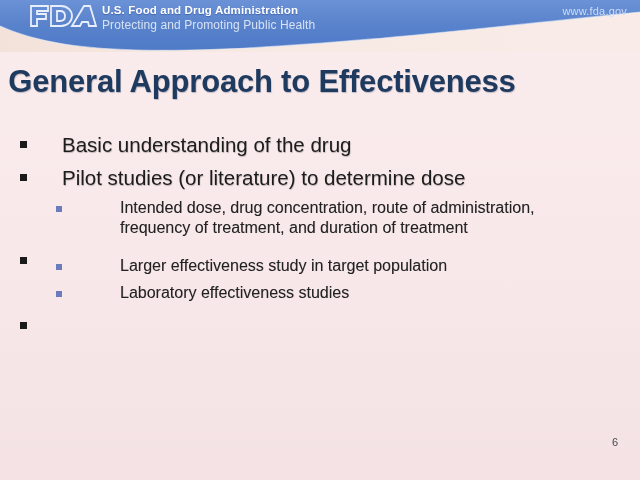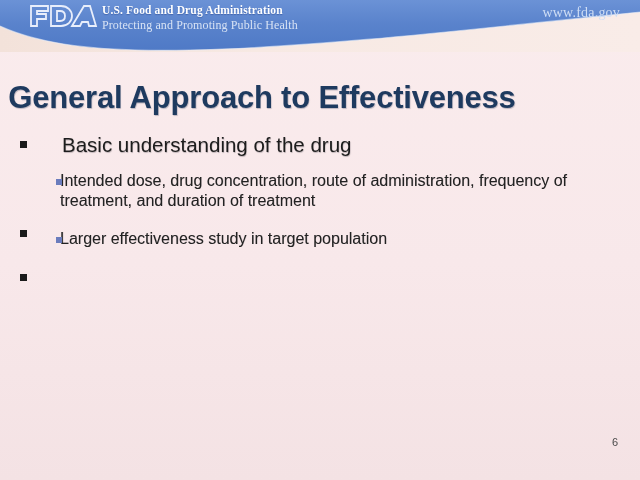--- a/index.html
+++ b/index.html
@@ -38,21 +38,20 @@
     left: 0; top: 0;
     width: 640px; height: 52px;
   }
   #header-bg svg { display: block; }
 
   .hdr-content {
     position: absolute;
     left: 0; top: 0;
     width: 640px;
     height: 40px;
-    font-family: Liberation Serif, serif;
   }
 
   
   #fda-logo {
     position: absolute;
     left: 28px;
     top: 3px;
     width: 70px;
     height: 26px;
   }
@@ -74,33 +73,33 @@
     left: 102px;
     top: 18px;
     font-size: 12px;
     font-weight: normal;
     color: #d7e2f4;
     letter-spacing: 0.1px;
     white-space: nowrap;
   }
   #fda-url {
     position: absolute;
-    right: 20px;
+    right: 13px;
     top: 5px;
-    font-size: 14px;
+    font-size: 11px;
     color: #cfdef5;
     letter-spacing: 0.2px;
     white-space: nowrap;
   }
 
   
   #title {
     position: absolute;
     left: 0;
-    top: 80px;
+    top: 64px;
     width: 524px;
     text-align: center;
     font-size: 31px;
     font-weight: bold;
     color: #1e3a5f;
     letter-spacing: -0.2px;
     text-shadow: 0.6px 0.6px 0.8px rgba(120,120,140,0.45);
   }
 
   
@@ -134,21 +133,21 @@
   .lvl1 .txt {
     display: block;
     font-size: 20.5px;
     line-height: 25px;
     color: #1c1c1c;
     text-shadow: 0.5px 0.5px 0.7px rgba(140,130,135,0.5);
   }
 
   
   .lvl2 {
-    padding-left: 60px;
+    padding-left: 120px;
     padding-right: 40px;
     margin-bottom: 1px;
   }
   .lvl2 .mark {
     position: absolute;
     left: 56px;
     top: 8px;
     width: 6px;
     height: 6px;
     background: #6b7cbd;
@@ -225,20 +224,24 @@
 
   <div id="body">
 
     <div class="row lvl1">
       <span class="mark"></span>
       <span class="txt">Basic understanding of the drug</span>
     </div>
 
     <div class="gap-sm"></div>
 
+    <div class="row lvl1">
+      <span class="mark"></span>
+      <span class="txt">Pilot studies (or literature) to determine dose</span>
+    </div>
 
     <div class="gap-sm"></div>
 
     <div class="row lvl2">
       <span class="mark"></span>
       <span class="txt">Intended dose, drug concentration, route of administration, frequency of treatment, and duration of treatment</span>
     </div>
 
     <div class="gap-md"></div>
 
@@ -248,20 +251,24 @@
 
     <div class="gap-sm"></div>
 
     <div class="row lvl2">
       <span class="mark"></span>
       <span class="txt">Larger effectiveness study in target population</span>
     </div>
 
     <div class="gap-sm"></div>
 
+    <div class="row lvl2">
+      <span class="mark"></span>
+      <span class="txt">Laboratory effectiveness studies</span>
+    </div>
 
     <div class="gap-md"></div>
 
     <div class="row lvl1">
       <span class="mark"></span>
     </div>
 
   </div>
 
   <div id="page-number">6</div>

